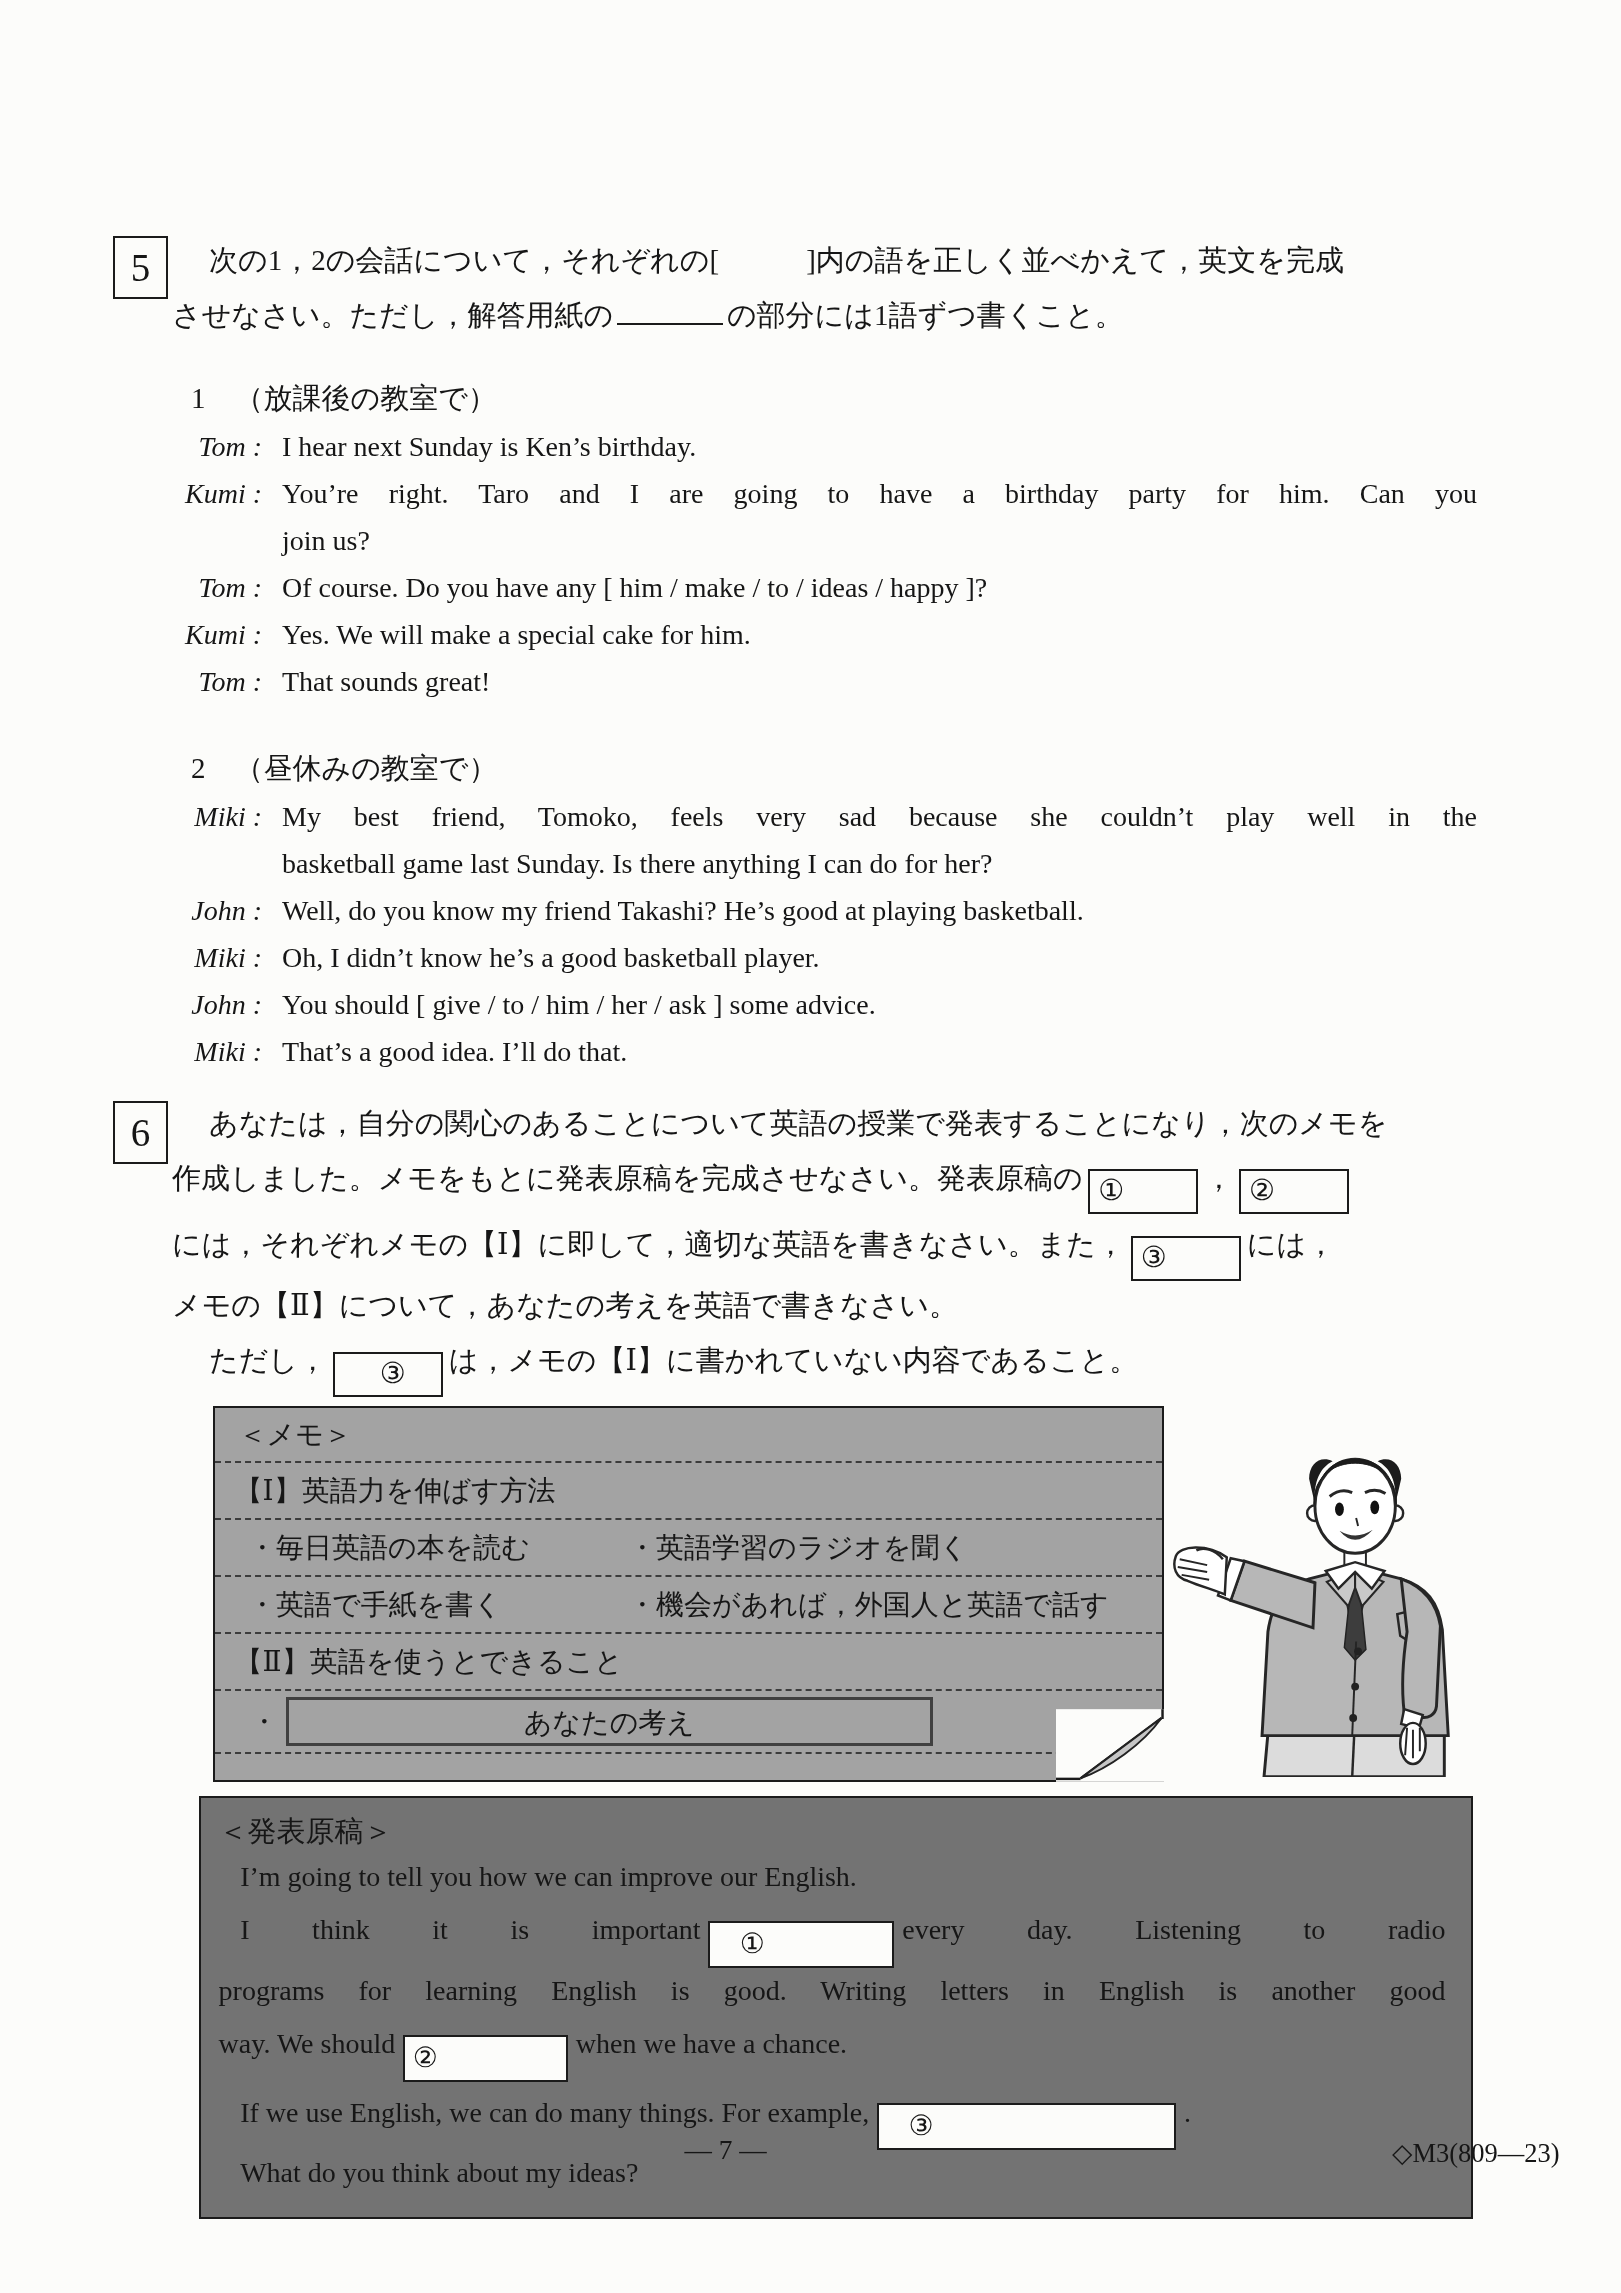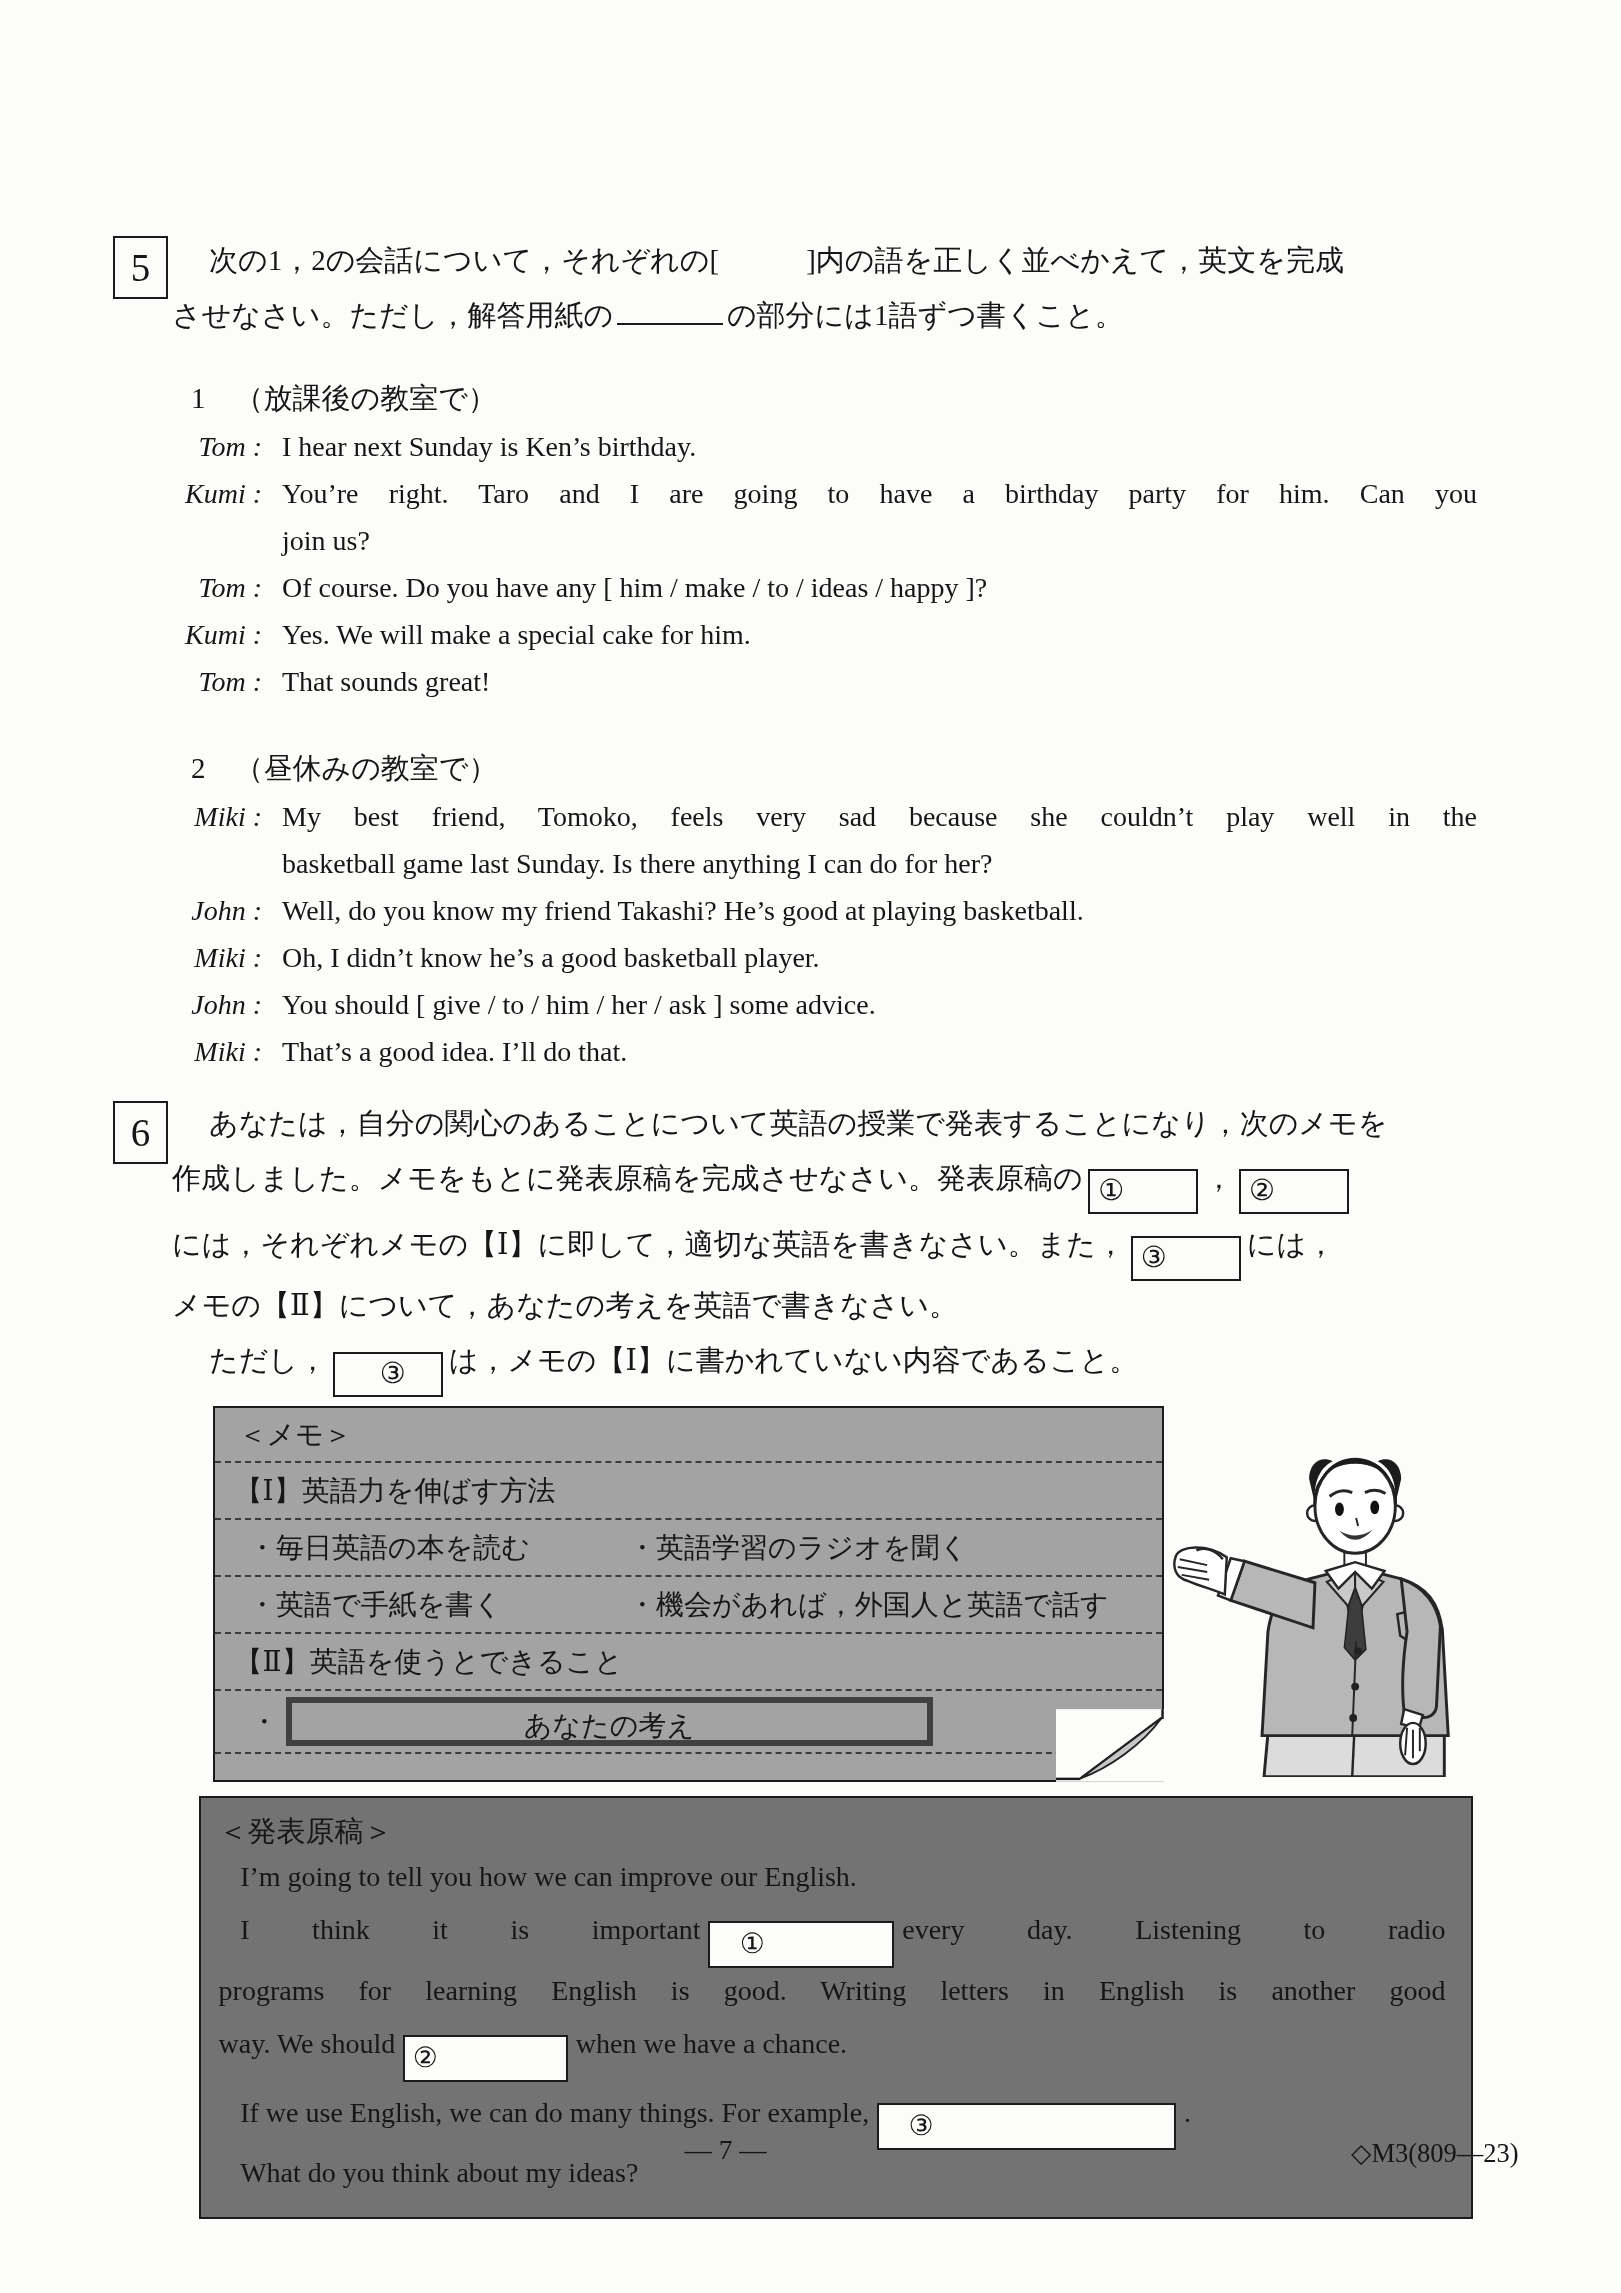--- a/index.html
+++ b/index.html
@@ -43,21 +43,21 @@
 
   
   .memo-wrap { position:relative; margin-top:9.8px; margin-left:100px; width:951px; }
   .memo-box { position:relative; border:2px solid #1b1b1b; background:#a3a3a3; }
   .mrow { border-bottom:2px dashed #3c3c3c; font-size:28px; box-sizing:border-box; }
   .mtitle { height:55px; line-height:53px; padding-left:23.5px; }
   .mh { height:57px; line-height:55px; padding-left:19.6px; }
   .mb { height:57px; line-height:55px; display:flex; padding-left:33px; }
   .mb .c1 { width:380px; }
   .midea { height:63px; display:flex; align-items:center; padding-left:35px; }
-  .idea-box { box-sizing:border-box; border:6px solid #404040; width:647px; height:49px; line-height:45px; text-align:center; margin-left:7.8px; }
+  .idea-box { box-sizing:border-box; border:3px solid #404040; width:647px; height:49px; line-height:45px; text-align:center; margin-left:7.8px; }
   .mspace { height:25.5px; }
   .fold { position:absolute; right:-2px; bottom:-2px; width:108px; height:73px; }
   .presenter { position:absolute; left:953px; top:5.9px; width:294px; height:365px; }
 
   
   .script-box {
     margin-top:13.7px; margin-left:86px; width:1274px; box-sizing:border-box;
     border:2.9px solid #1b1b1b; background:#737373; padding:11.8px 25.5px 21.6px 17.6px;
   }
   .st { font-size:29px; line-height:45px; }
@@ -69,21 +69,21 @@
   .sbox {
     display:inline-block; box-sizing:border-box; height:47px; border:2px solid #1b1b1b;
     vertical-align:-13.7px; padding-left:7.8px; line-height:41px; margin:0 7.8px; background:#fcfcfa;
   }
   .sbox1 { width:186px; }
   .sbox2 { width:165px; }
   .sbox3 { width:299px; }
 
   
   .page-num { position:absolute; top:2135px; left:0; width:1451px; text-align:center; font-size:27.4px; }
-  .doc-code { position:absolute; top:2137px; left:1351px; font-size:26.5px; }
+  .doc-code { position:absolute; top:2137px; left:1392px; font-size:26.5px; }
 </style>
 </head>
 <body>
 
 <div class="page">
   <div class="content">
 
     <div class="section" style="margin-top:233px;">
       <div class="sec-num">
         <span>5</span>

